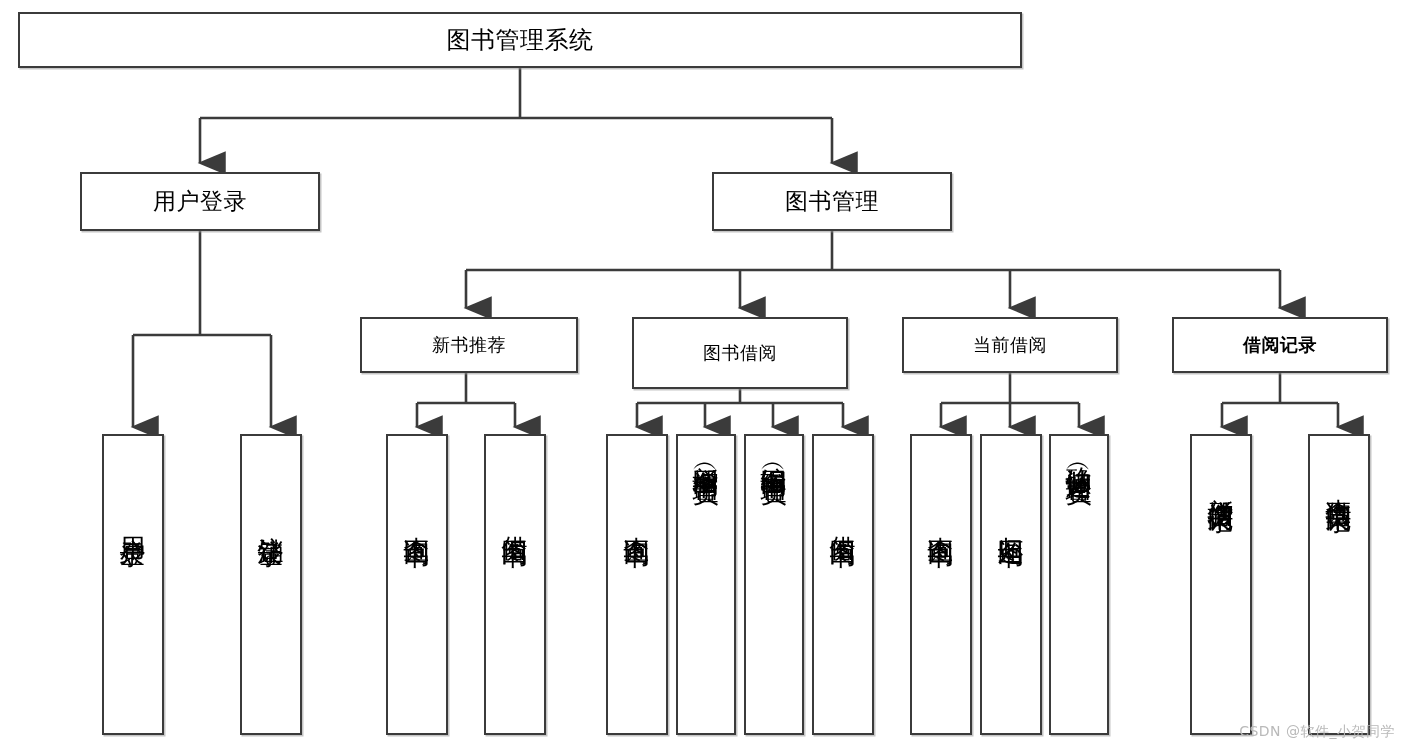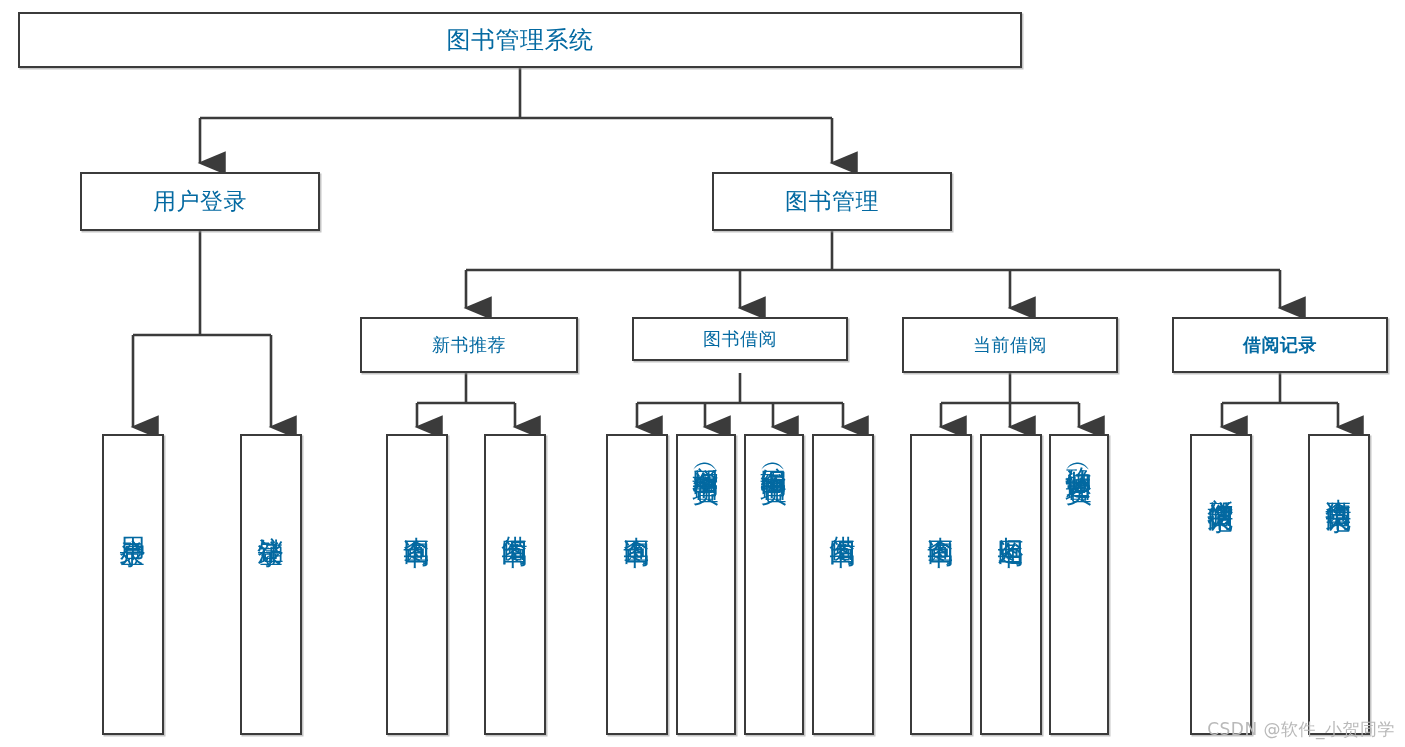--- a/index.html
+++ b/index.html
@@ -28,21 +28,21 @@
   }
   .node {
     position: absolute;
     box-sizing: border-box;
     background: #ffffff;
     border: 2.5px solid #3b3b3b;
     box-shadow: 1.5px 1.5px 0 rgba(150,150,150,0.55);
     display: flex;
     align-items: center;
     justify-content: center;
-    color: #0369a1;
+    color: #000000;
   }
   .node .label {
     display: block;
     text-align: center;
     line-height: 1.12;
     letter-spacing: 0.5px;
   }
   
   .node.horiz .label {
     font-size: 23px;
@@ -66,21 +66,21 @@
     text-orientation: upright;
     font-size: 26px;
     line-height: 1.0;
     letter-spacing: 2px;
     white-space: nowrap;
   }
   .watermark {
     position: absolute;
     right: 10px;
     bottom: 6px;
-    font-size: 17px;
+    font-size: 14px;
     color: #b9b9b9;
     white-space: nowrap;
     letter-spacing: 0.5px;
   }
 </style>
 </head>
 <body>
 
 <div id="canvas">
 
@@ -141,21 +141,21 @@
   <div class="node horiz" style="left:80px; top:172px; width:240px; height:59px;">
     <span class="label">用户登录</span>
   </div>
   <div class="node horiz" style="left:712px; top:172px; width:240px; height:59px;justify-content:center;">
     <span class="label">图书管理</span>
   </div>
 
   <div class="node horiz-lvl3" style="left:360px; top:317px; width:218px; height:56px;">
     <span class="label">新书推荐</span>
   </div>
-  <div class="node horiz-lvl3" style="left:632px; top:317px; width:216px; height:44px;">
+  <div class="node horiz-lvl3" style="left:632px; top:317px; width:216px; height:72px;">
     <span class="label">图书借阅</span>
   </div>
   <div class="node horiz-lvl3" style="left:902px; top:317px; width:216px; height:56px;align-items:center;">
     <span class="label">当前借阅</span>
   </div>
   <div class="node horiz-lvl3" style="left:1172px; top:317px; width:216px; height:56px;font-weight:bold;">
     <span class="label">借阅记录</span>
   </div>
 
   <div class="node vert" style="left:102px; top:434px; width:62px; height:301px; padding-top:80px;">

